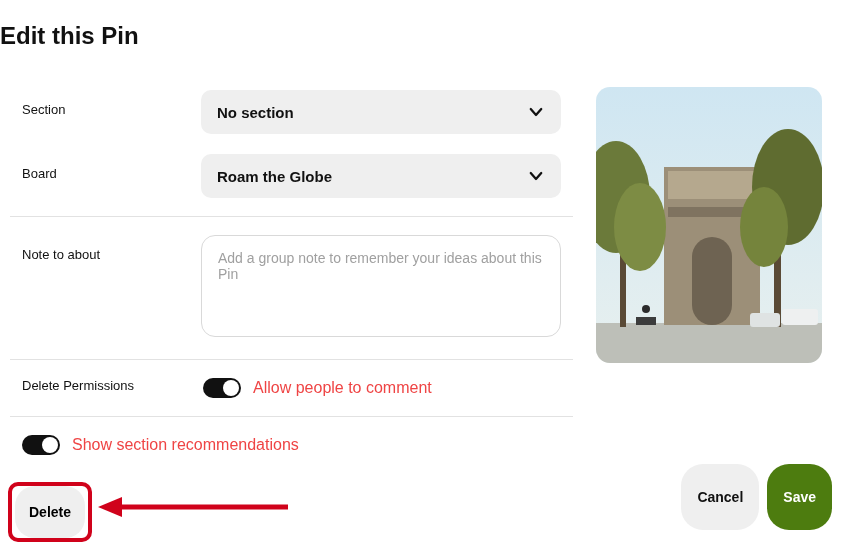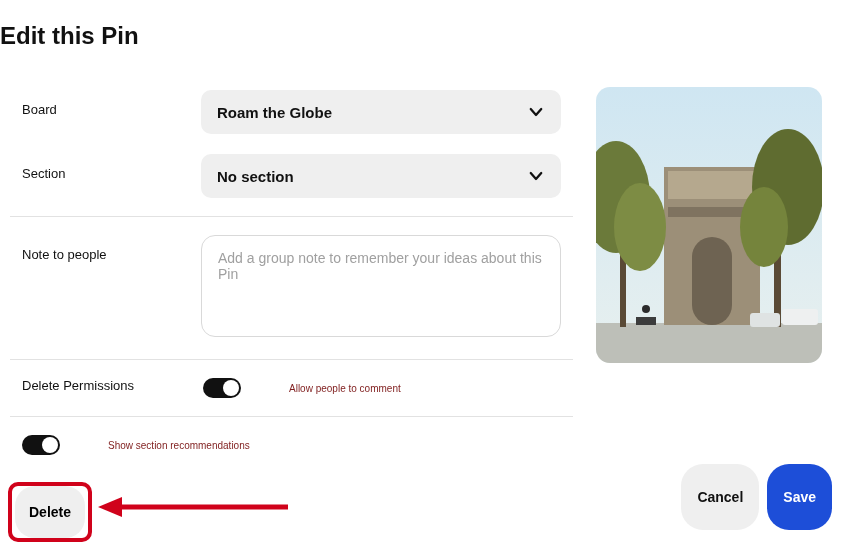--- a/index.html
+++ b/index.html
@@ -90,23 +90,22 @@
     .toggle-knob {
       width: 16px;
       height: 16px;
       background: #fff;
       border-radius: 50%;
       position: absolute;
       top: 2px;
       right: 2px;
     }
     .toggle-label {
-      font-size: 10px;
-      color: #7f1d1d;
-      margin-left: 36px;
+      font-size: 16px;
+      color: #ef4444;
     }
     .preview {
       position: absolute;
       top: 87px;
       left: 596px;
       width: 226px;
       height: 276px;
       border-radius: 14px;
       overflow: hidden;
     }
@@ -154,61 +153,61 @@
     }
     .btn {
       border: none;
       border-radius: 22px;
       padding: 25px 16px;
       font-size: 14px;
       font-weight: 700;
       cursor: pointer;
     }
     .btn-cancel { background: #efefef; color: #111; }
-    .btn-save { background: #1d4ed8; color: #fff; }
+    .btn-save { background: #4d7c0f; color: #fff; }
   </style>
 </head>
 <body>
 
 <h1 class="page-title">Edit this Pin</h1>
 
 <div class="form-area">
+
+  <div class="row">
+    <div class="label-col">Section</div>
+    <div class="control-col">
+      <div class="dropdown">
+        <span class="dropdown-text">No section</span>
+        <span class="chevron">
+          <svg width="18" height="18" viewBox="0 0 24 24">
+              <path d="M5 8l7 8 7-8" fill="none" stroke="#111" stroke-width="3" stroke-linecap="round" stroke-linejoin="round"></path>
+            </svg>
+        </span>
+      </div>
+    </div>
+  </div>
 
   <div class="row">
     <div class="label-col">Board</div>
     <div class="control-col">
       <div class="dropdown">
         <span class="dropdown-text">Roam the Globe</span>
         <span class="chevron">
           <svg width="18" height="18" viewBox="0 0 24 24">
               <path d="M5 8l7 8 7-8" fill="none" stroke="#111" stroke-width="3" stroke-linecap="round" stroke-linejoin="round"></path>
             </svg>
         </span>
       </div>
     </div>
   </div>
 
-  <div class="row">
-    <div class="label-col">Section</div>
-    <div class="control-col">
-      <div class="dropdown">
-        <span class="dropdown-text">No section</span>
-        <span class="chevron">
-          <svg width="18" height="18" viewBox="0 0 24 24">
-              <path d="M5 8l7 8 7-8" fill="none" stroke="#111" stroke-width="3" stroke-linecap="round" stroke-linejoin="round"></path>
-            </svg>
-        </span>
-      </div>
-    </div>
-  </div>
-
   <div class="divider"></div>
 
   <div class="row">
-    <div class="label-col">Note to people</div>
+    <div class="label-col">Note to about</div>
     <div class="control-col">
       <textarea class="note-input" placeholder="Add a group note to remember your ideas about this Pin" style=""></textarea>
     </div>
   </div>
 
   <div class="divider"></div>
 
   <div class="row">
     <div class="label-col" style="padding-top:0">Delete Permissions</div>
     <div class="control-col">

